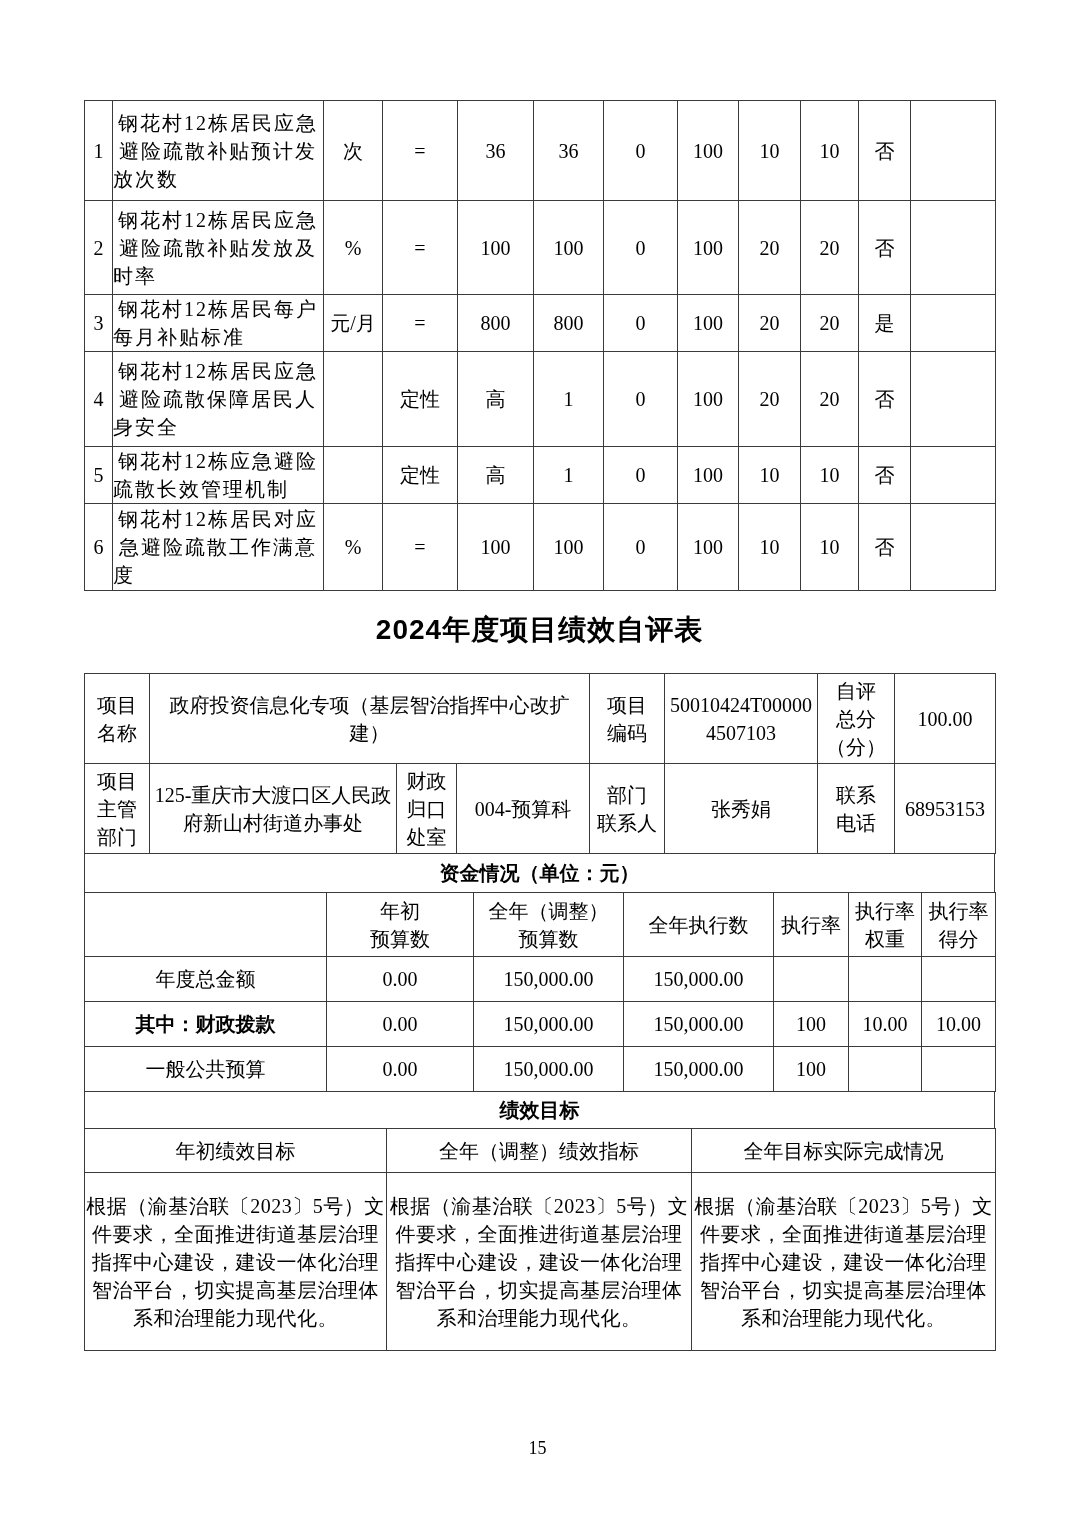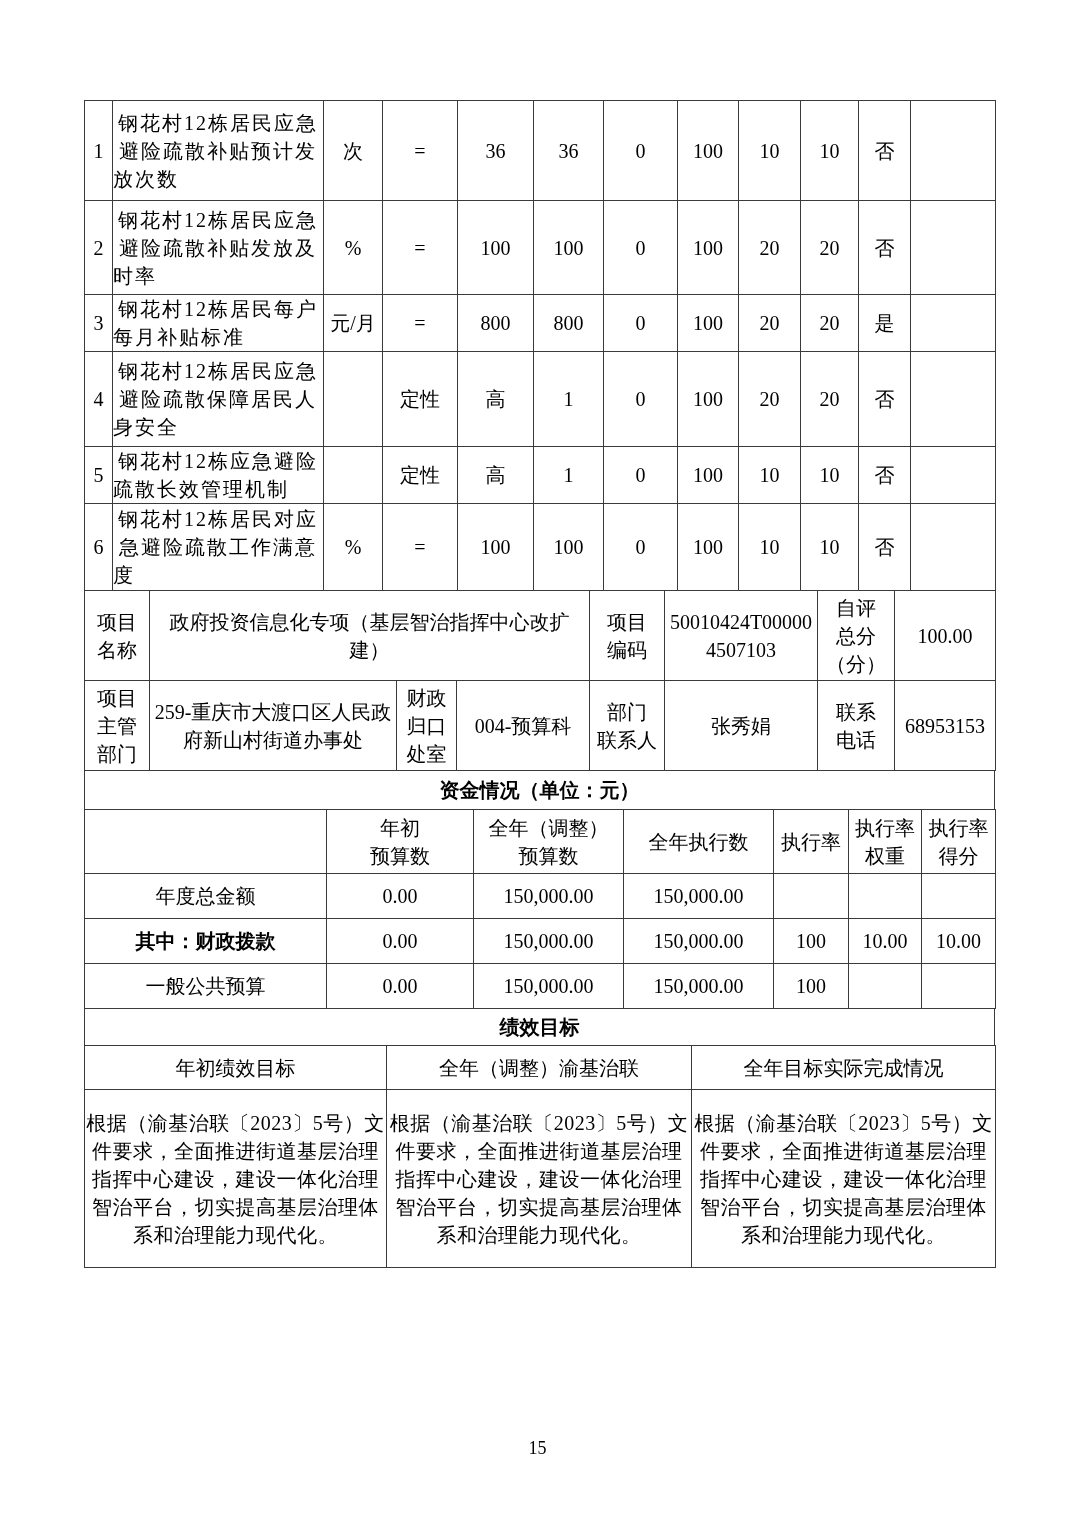--- a/index.html
+++ b/index.html
@@ -135,20 +135,21 @@
           <td>0</td>
           <td>100</td>
           <td>10</td>
           <td>10</td>
           <td>否</td>
           <td></td>
         </tr>
       </tbody>
     </table>
 
+    <div class="doc-title">2024年度项目绩效自评表</div>
 
     <table class="t t2a">
       <colgroup>
         <col style="width:65px">
           <col style="width:247px">
           <col style="width:60px">
           <col style="width:133px">
         <col style="width:75px">
           <col style="width:153px">
           <col style="width:77px">
@@ -164,21 +165,21 @@
           <td class="code-cell">50010424T000004507103</td>
           <td class="pre">自评
 总分
 （分）</td>
           <td>100.00</td>
         </tr>
         <tr style="height:90px">
           <td class="pre">项目
 主管
 部门</td>
-          <td class="wrap-center">259-重庆市大渡口区人民政府新山村街道办事处</td>
+          <td class="wrap-center">125-重庆市大渡口区人民政府新山村街道办事处</td>
           <td class="pre">财政
 归口
 处室</td>
           <td>004-预算科</td>
           <td class="pre">部门
 联系人</td>
           <td>张秀娟</td>
           <td class="pre">联系
 电话</td>
           <td>68953153</td>
@@ -258,21 +259,21 @@
 
     <table class="t t2e">
       <colgroup>
         <col style="width:302px">
           <col style="width:305px">
           <col style="width:304px">
       </colgroup>
       <tbody>
         <tr style="height:44px">
           <td>年初绩效目标</td>
-          <td>全年（调整）渝基治联</td>
+          <td>全年（调整）绩效指标</td>
           <td>全年目标实际完成情况</td>
         </tr>
         <tr style="height:178px">
           <td class="goal-text">根据（渝基治联〔2023〕5号）文件要求，全面推进街道基层治理指挥中心建设，建设一体化治理智治平台，切实提高基层治理体系和治理能力现代化。</td>
           <td class="goal-text">根据（渝基治联〔2023〕5号）文件要求，全面推进街道基层治理指挥中心建设，建设一体化治理智治平台，切实提高基层治理体系和治理能力现代化。</td>
           <td class="goal-text">根据（渝基治联〔2023〕5号）文件要求，全面推进街道基层治理指挥中心建设，建设一体化治理智治平台，切实提高基层治理体系和治理能力现代化。</td>
         </tr>
       </tbody>
     </table>
 

